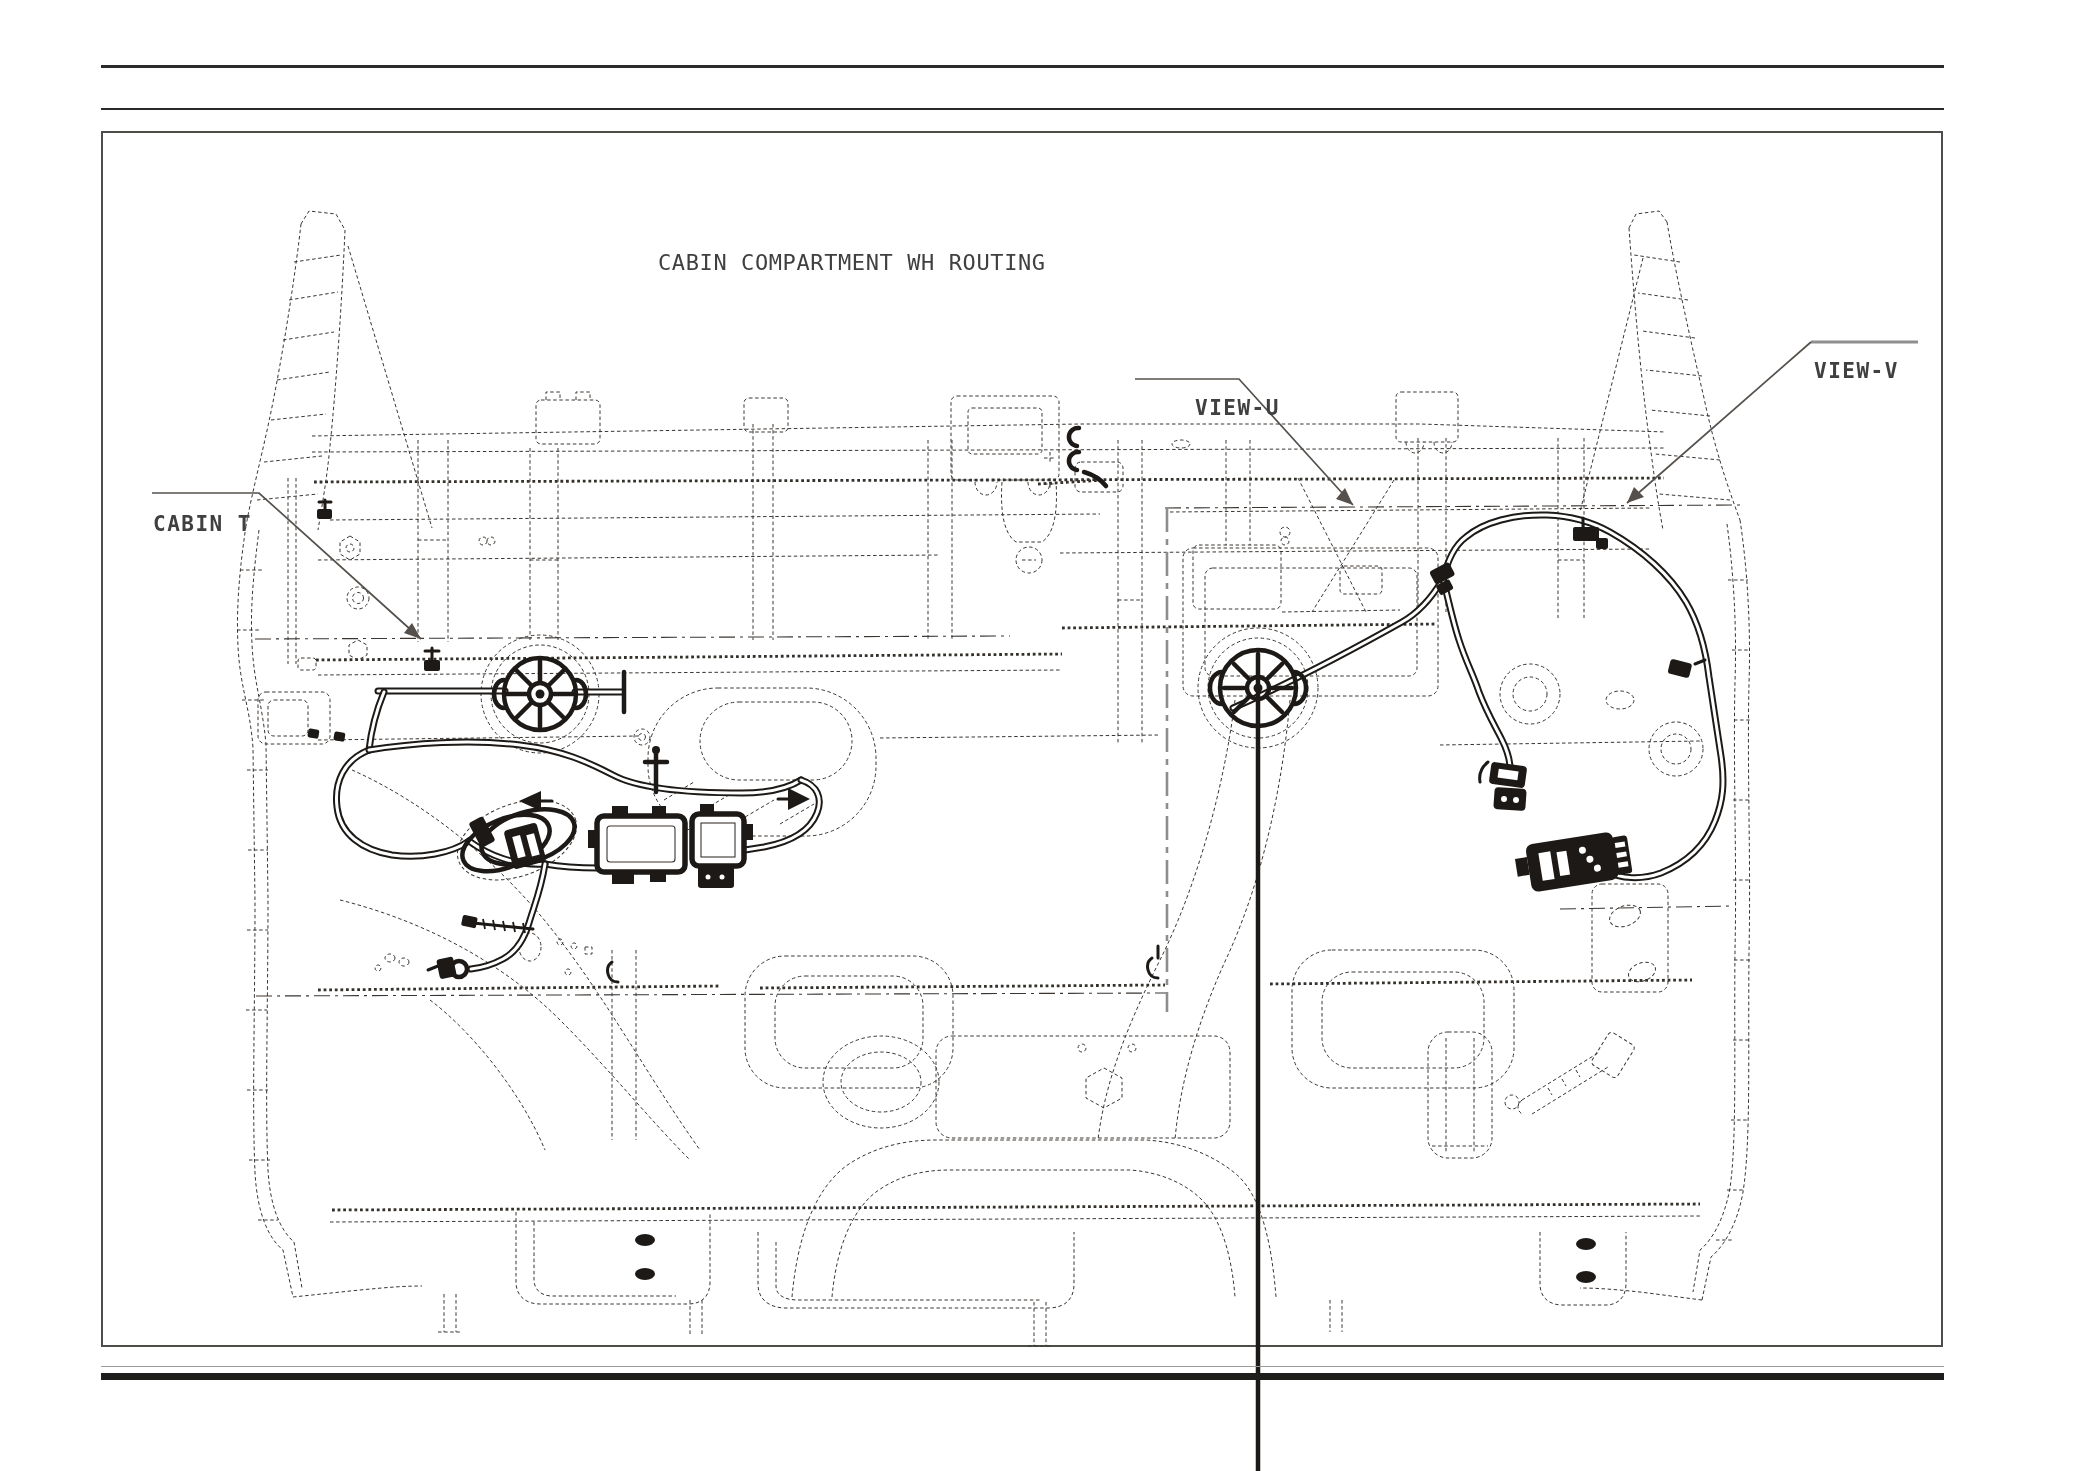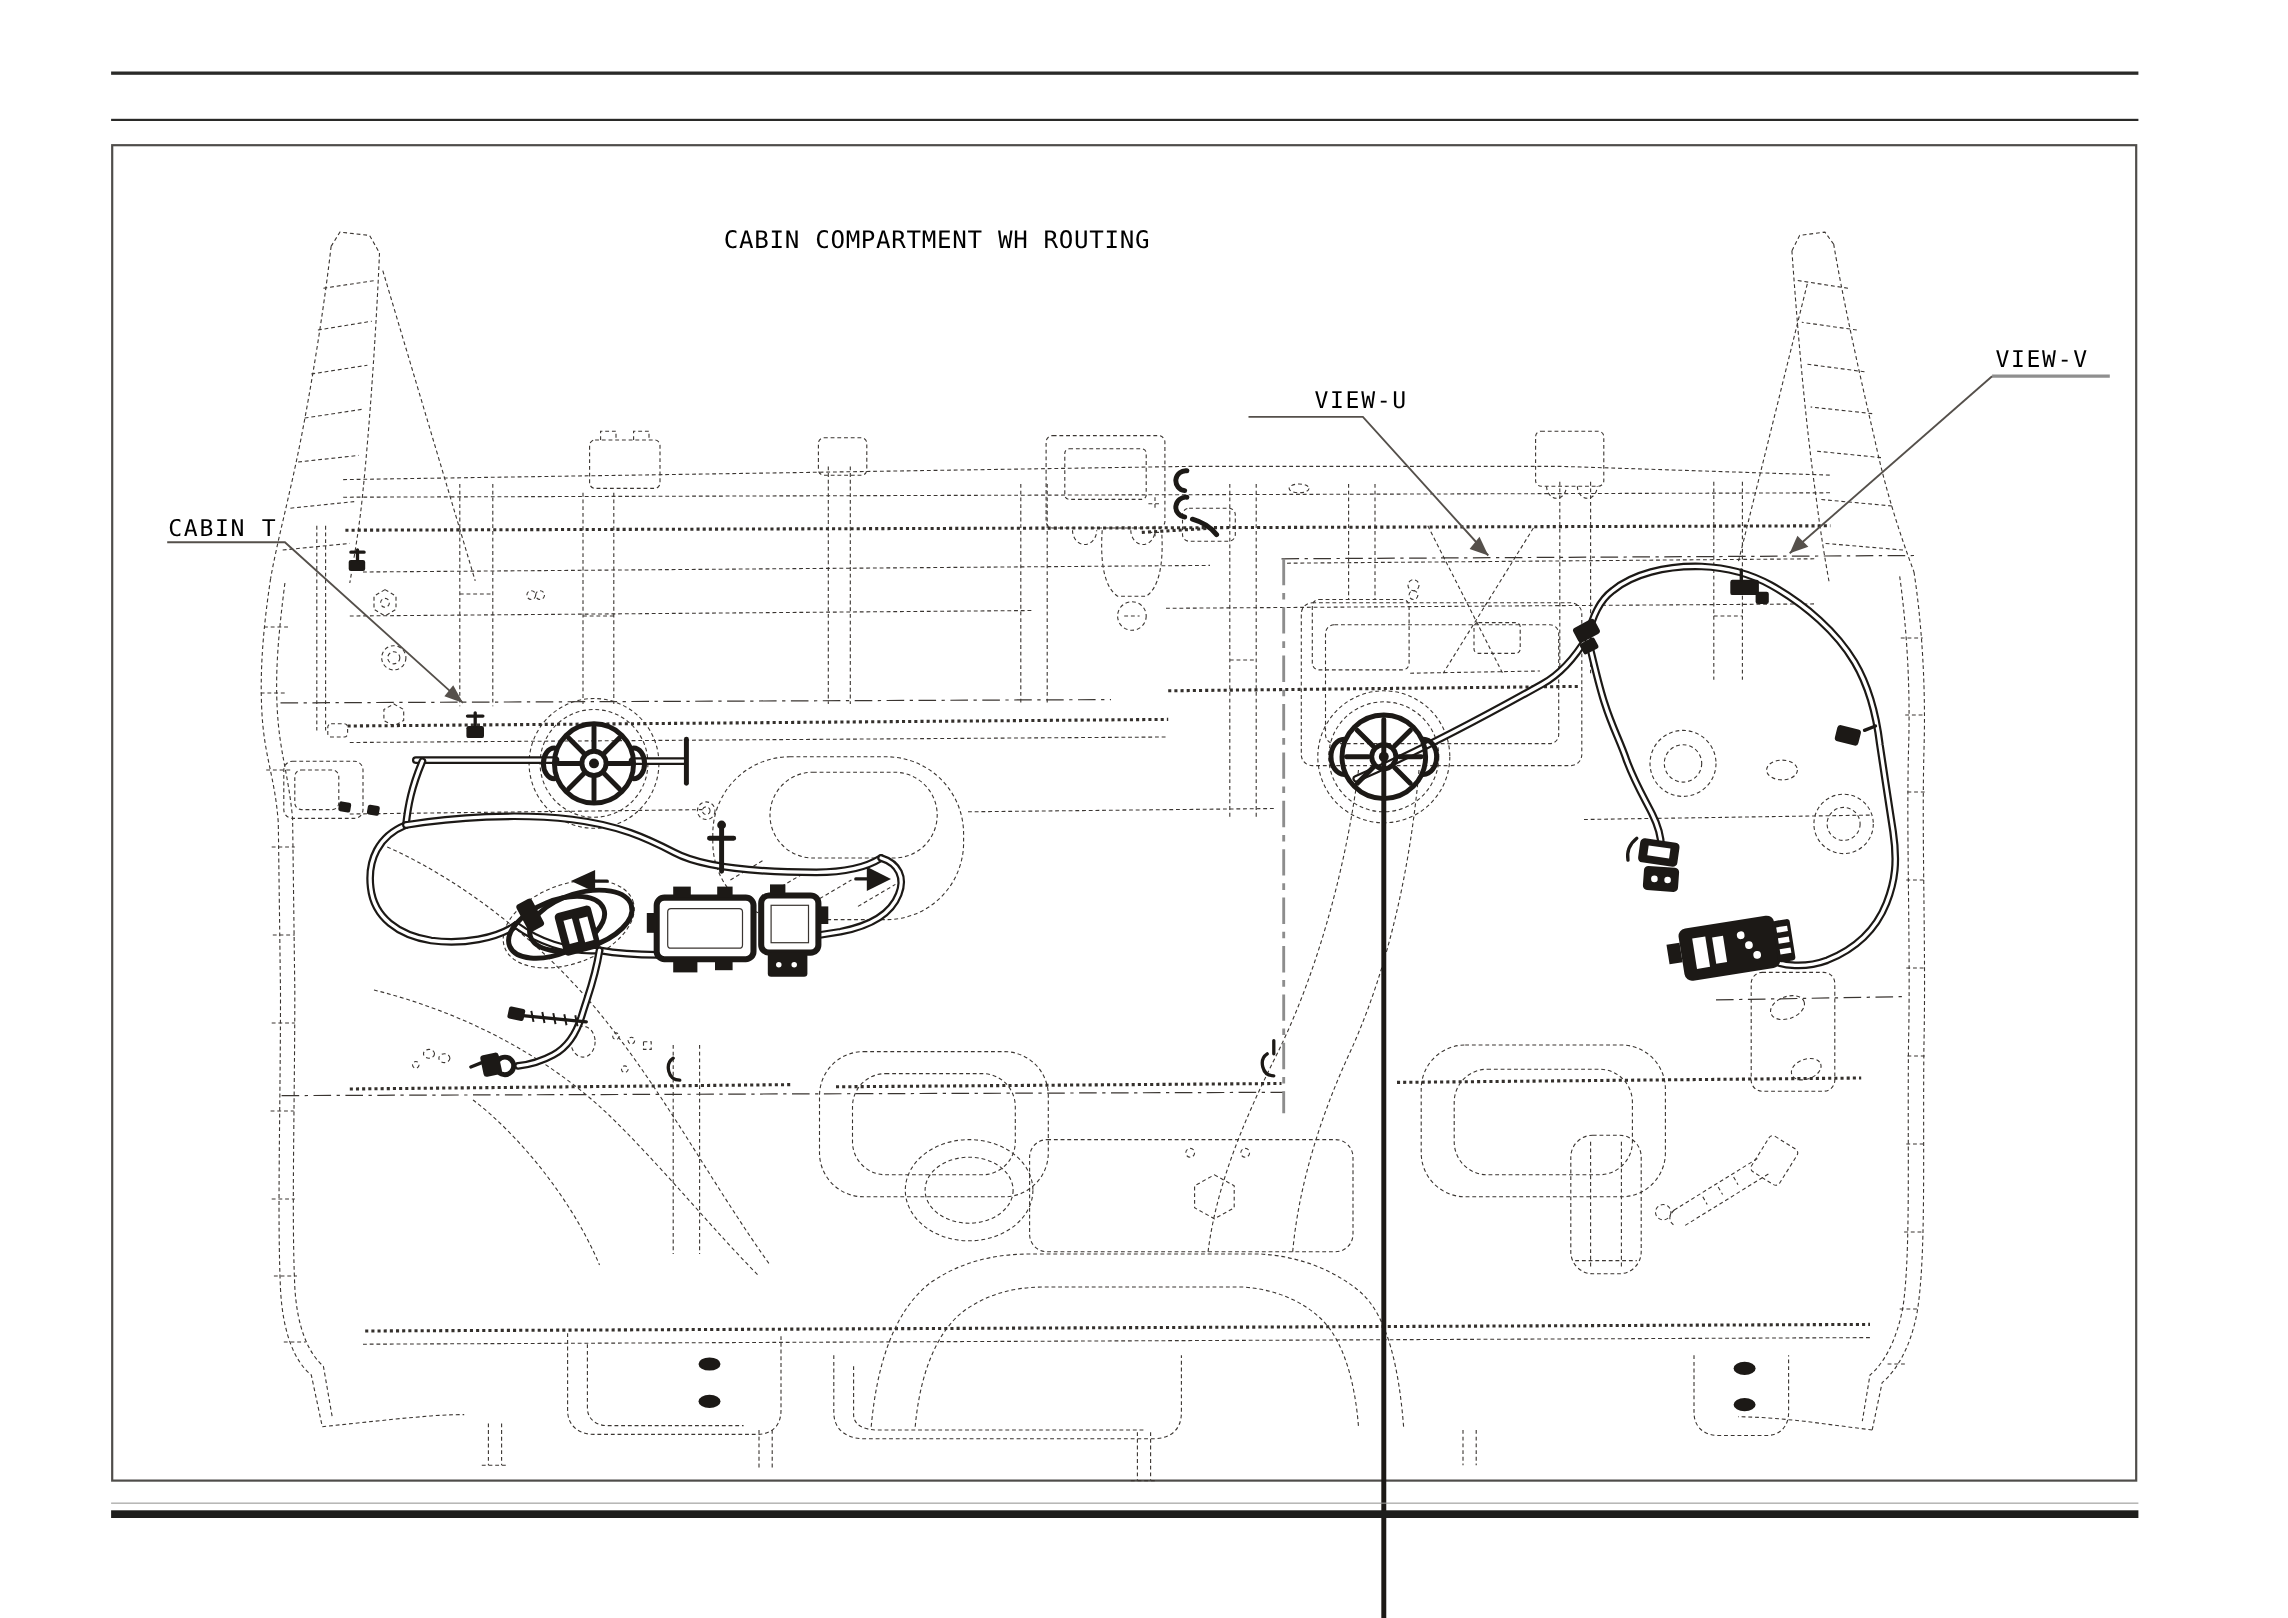--- a/index.html
+++ b/index.html
@@ -11,23 +11,23 @@
   .rule{position:absolute;left:101px;width:1843px;}
   #top-rule-1{top:65px;height:3px;background:#2a2a28;}
   #top-rule-2{top:108px;height:2px;background:#2a2a28;}
   #bottom-rule-thin{top:1366px;height:1px;background:#9a9a98;}
   #bottom-rule-thick{top:1373px;height:7px;background:#1e1e1c;}
   #sheet-border{
     position:absolute;left:101px;top:131px;width:1838px;height:1212px;
     border:2px solid #4f4d4a;background:#fff;
   }
   #diagram-svg{position:absolute;left:0;top:0;width:2080px;height:1471px;}
-  .txt{position:absolute;color:#000000;white-space:nowrap;}
+  .txt{position:absolute;color:#404040;white-space:nowrap;margin-top:44px;}
   #title-text{left:658px;top:206px;font-size:22px;letter-spacing:0.6px;}
-  .callout{font-size:21px;letter-spacing:1.5px;}
+  .callout{font-size:21px;letter-spacing:1.5px;font-weight:bold;}
   #label-view-t{left:153px;top:468px;}
   #label-view-u{left:1195px;top:352px;}
   #label-view-v{left:1814px;top:315px;}
   
   .b{stroke:#3a3531;stroke-width:1;fill:none;stroke-dasharray:3.5 2.6;}
   .bs{stroke:#3a3531;stroke-width:1.1;fill:none;}
   .bt{stroke:#34302c;stroke-width:2.8;fill:none;stroke-dasharray:2.8 2.8;}
   .ph{stroke:#3a3531;stroke-width:1.1;fill:none;stroke-dasharray:16 5 3 5;}
   .cut{stroke:#8d8d8d;stroke-width:2.6;fill:none;stroke-dasharray:24 7 6 7;}
   .h{stroke:#1c1916;stroke-width:7;fill:none;stroke-linecap:round;stroke-linejoin:round;}

